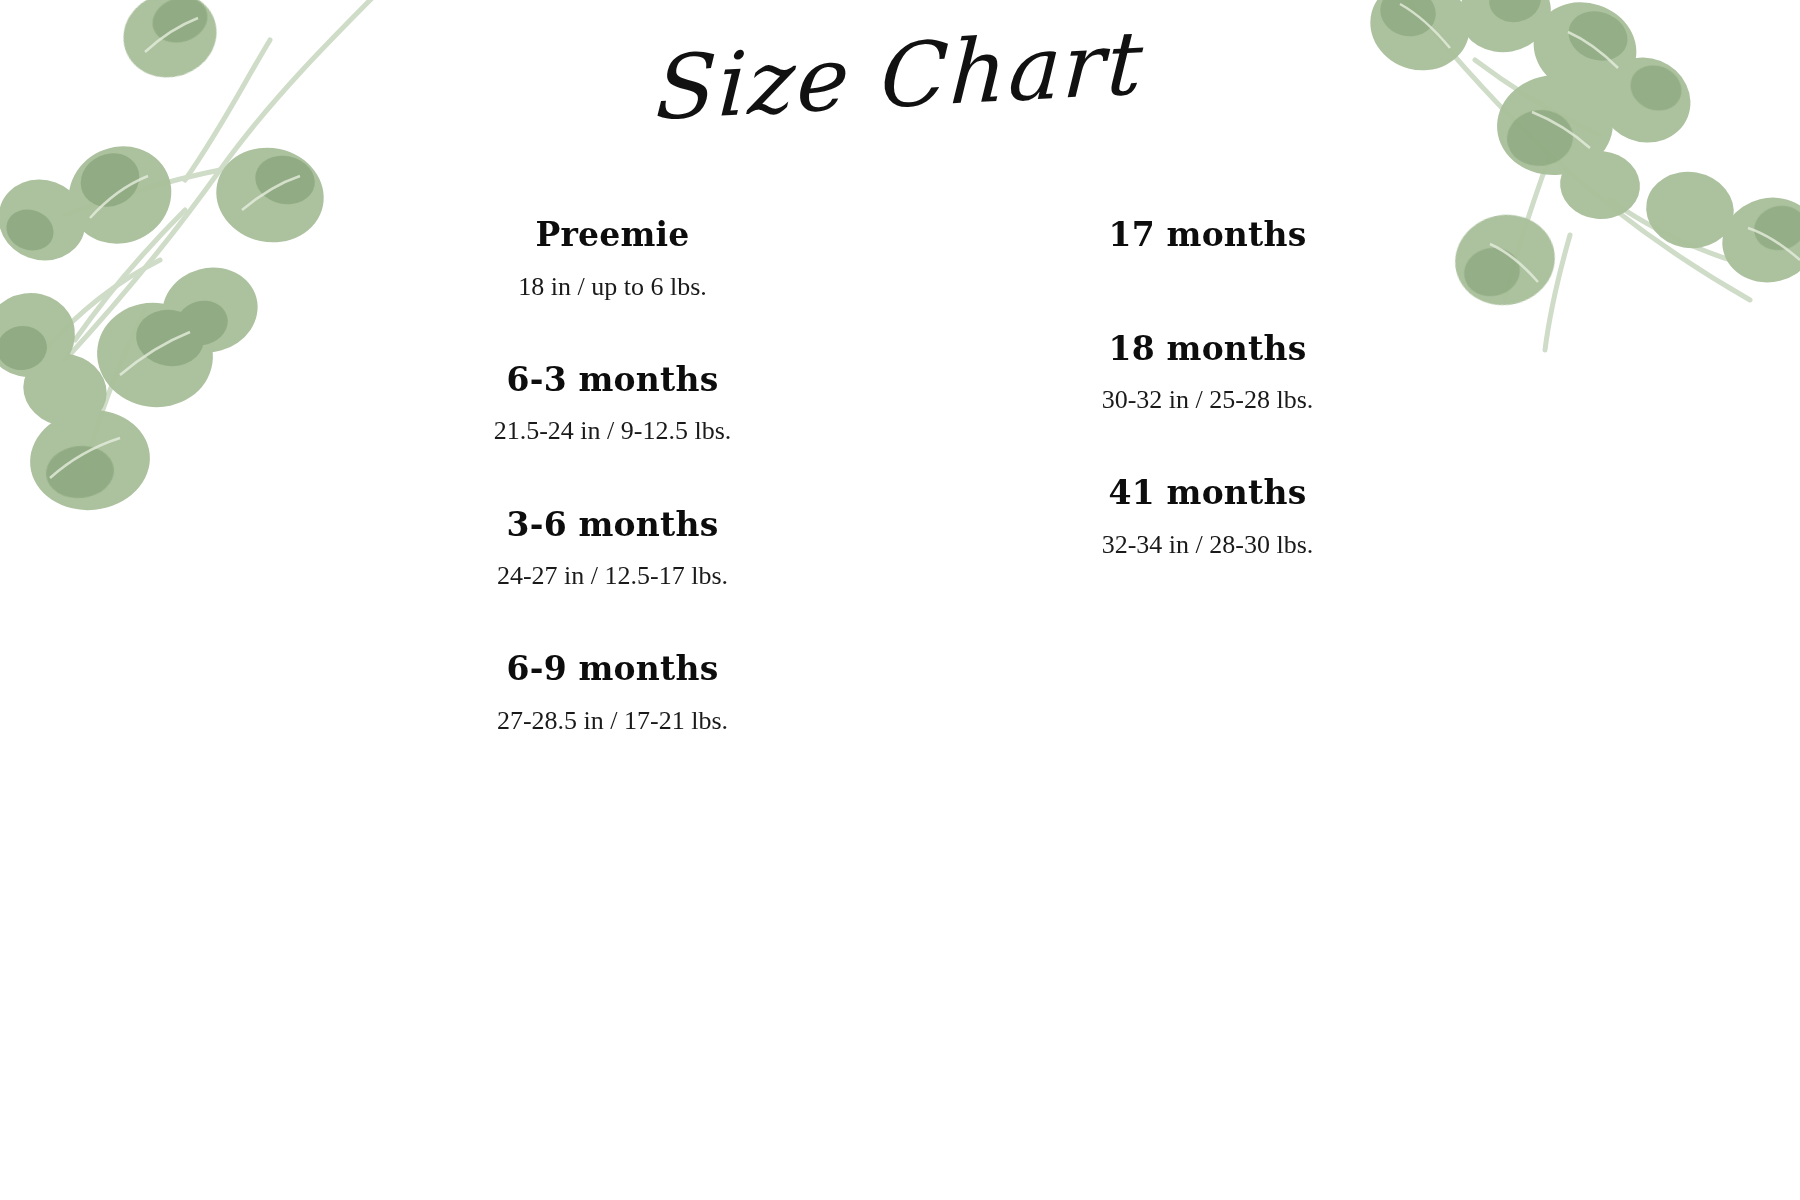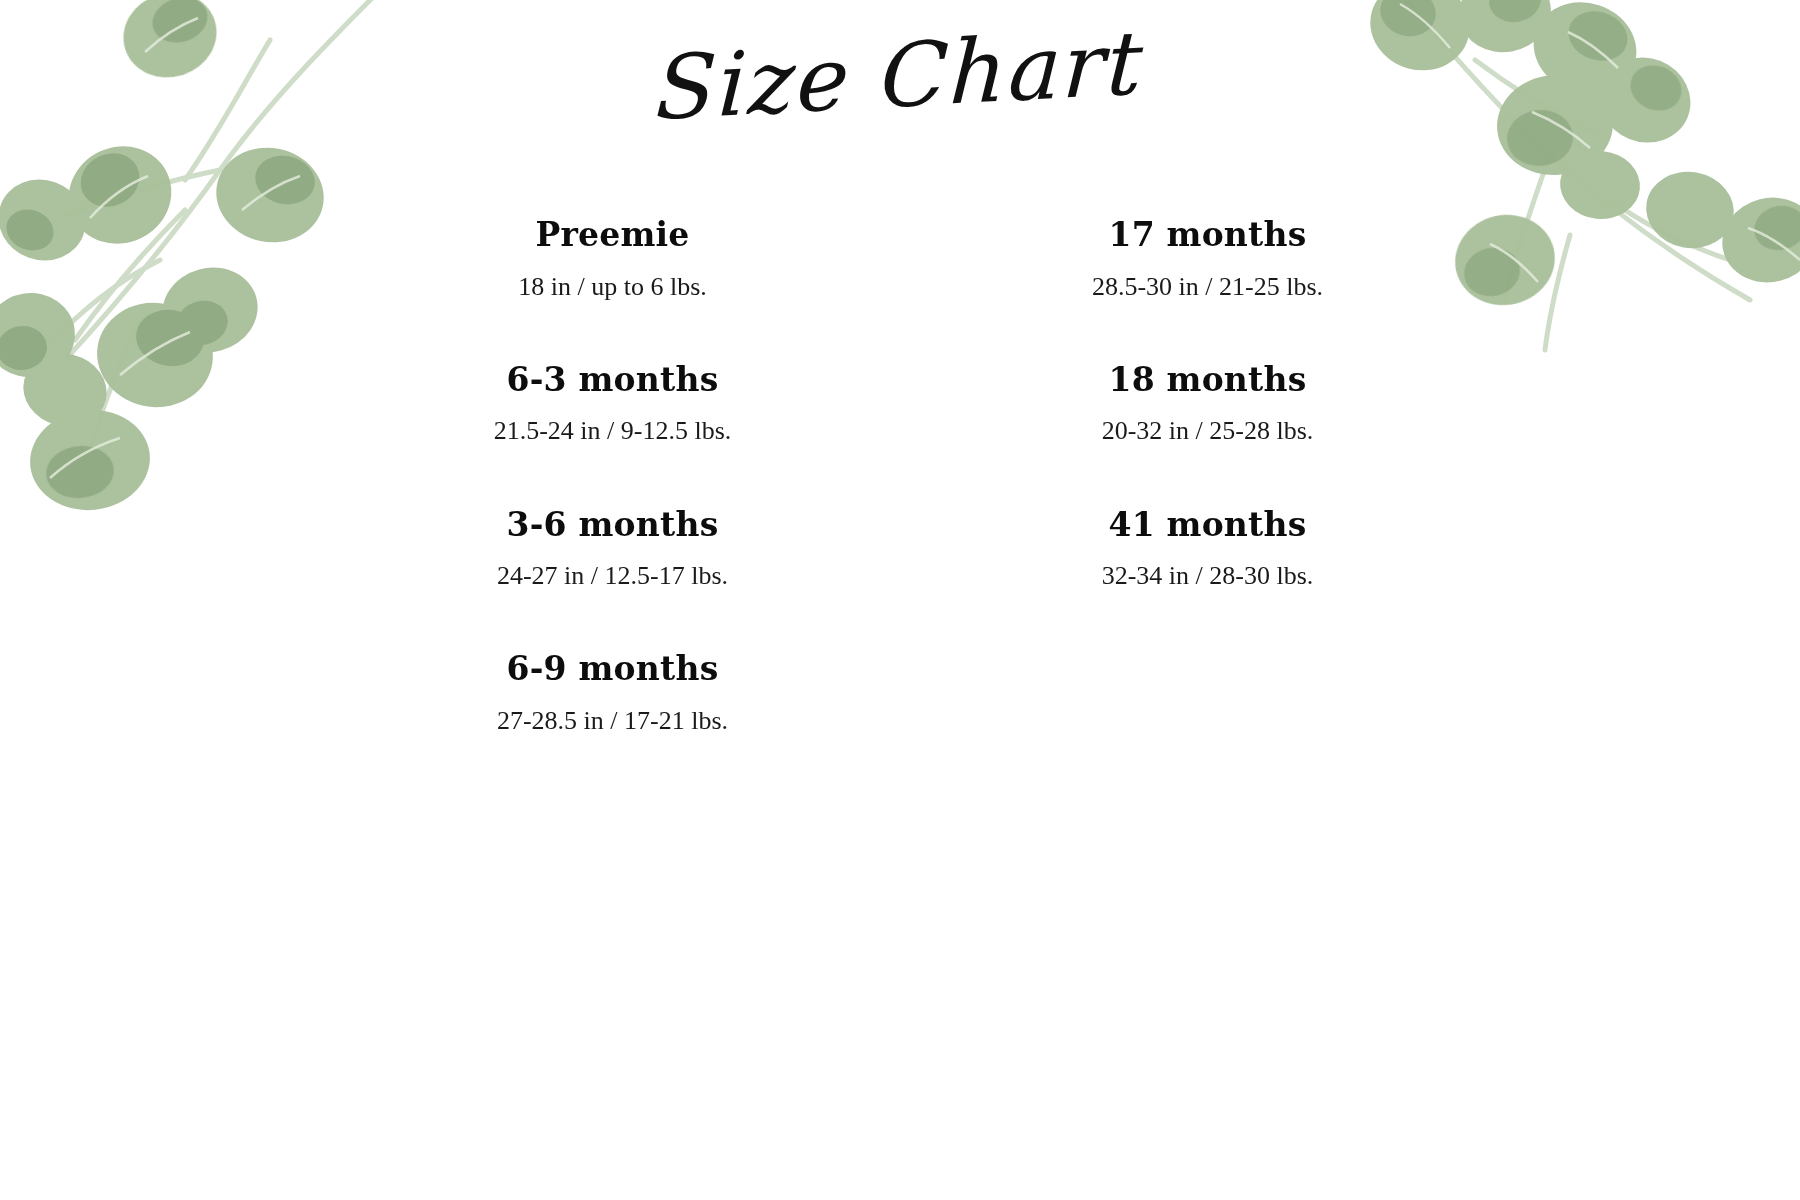--- a/index.html
+++ b/index.html
@@ -53,21 +53,20 @@
     width: 1160px;
     display: flex;
     flex-direction: row;
     align-items: flex-start;
     justify-content: flex-start;
   }
   .col {
     width: 50%;
     display: flex;
     flex-direction: column;
-    align-items: center;
   }
   .col.right {
     padding-left: 30px;
   }
   .size-entry {
     text-align: center;
     margin-bottom: 58px;
   }
   .size-name {
     font-family: "DejaVu Serif", serif;
@@ -222,26 +221,25 @@
         <div class="size-name">6-9 months</div>
         <div class="size-detail">27-28.5 in / 17-21 lbs.</div>
       </div>
 
     </div>
 
     <div class="col right">
 
       <div class="size-entry">
         <div class="size-name">17 months</div>
-        <div class="size-detail">28.5-30 in / 21-25 lbs.</div>
       </div>
 
       <div class="size-entry">
         <div class="size-name">18 months</div>
-        <div class="size-detail">20-32 in / 25-28 lbs.</div>
+        <div class="size-detail">30-32 in / 25-28 lbs.</div>
       </div>
 
       <div class="size-entry">
         <div class="size-name">41 months</div>
         <div class="size-detail">32-34 in / 28-30 lbs.</div>
       </div>
 
     </div>
 
   </div>

